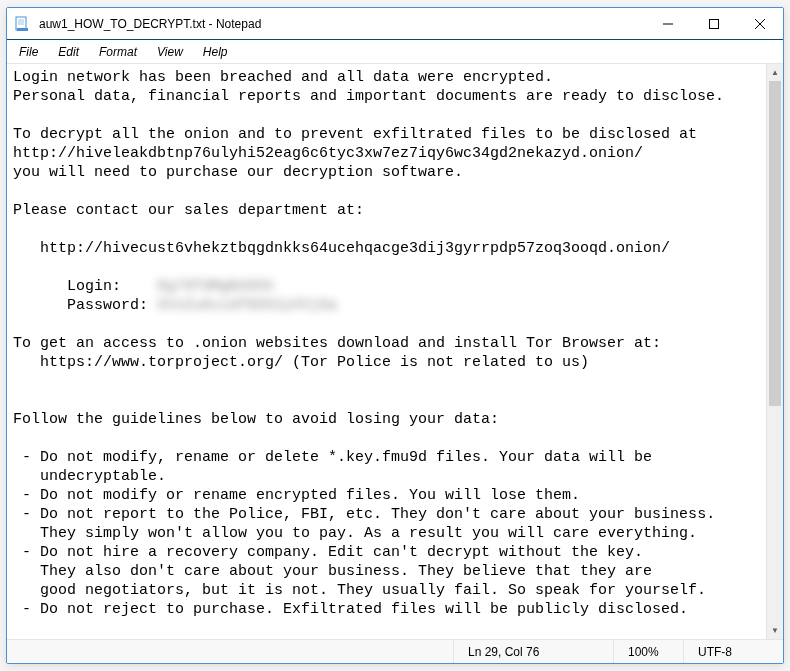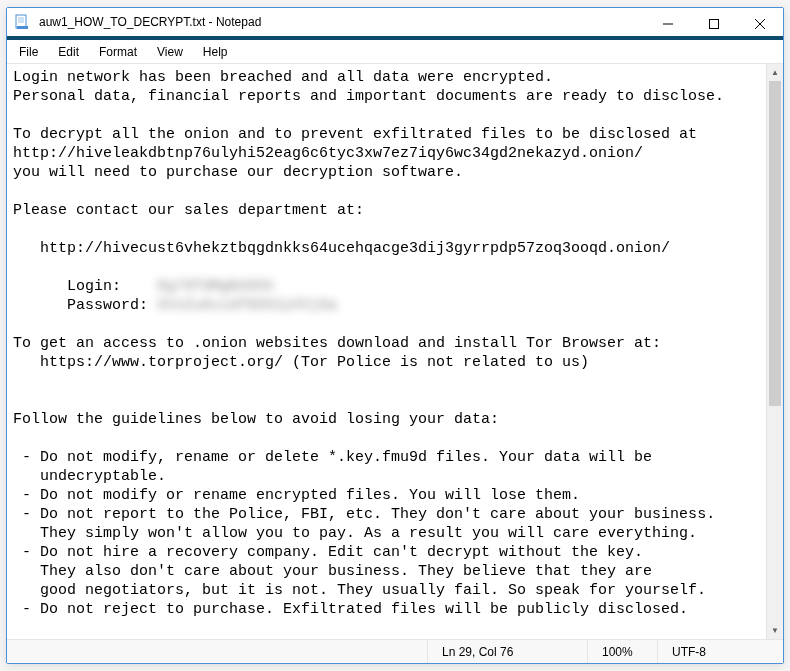--- a/index.html
+++ b/index.html
@@ -23,21 +23,21 @@
       border-radius: 2px;
       display: flex;
       flex-direction: column;
       box-shadow: 0 2px 10px rgba(0,0,0,0.1);
     }
     .titlebar {
       height: 32px;
       display: flex;
       align-items: center;
       background: #fff;
-      border-bottom: 4px solid #0c4a6e;
+      border-bottom: 1px solid #0c4a6e;
     }
     .titlebar-icon-wrap {
       width: 30px;
       display: flex;
       justify-content: center;
     }
     .titlebar-title {
       flex: 1;
       font-size: 12px;
       color: #000;
@@ -56,20 +56,21 @@
       height: 24px;
       display: flex;
       align-items: center;
       padding: 0 2px;
       border-bottom: 1px solid #e5e5e5;
     }
     .menu-item {
       padding: 2px 10px;
       font-size: 12px;
       color: #000;
+      font-style: italic;
     }
     .menu-item:first-child { text-decoration: underline; text-decoration-color: transparent; }
     .content {
       flex: 1;
       overflow: hidden;
       position: relative;
       padding: 4px 6px;
     }
     .text-area {
       font-family: Consolas, "Courier New", monospace;
@@ -207,15 +208,15 @@
         <div class="sb-thumb"></div>
       </div>
       <div class="sb-btn">▼</div>
     </div>
   </div>
 
   <div class="statusbar">
     <div class="status-seg status-flex"></div>
     <div class="status-seg" style="width:160px">Ln 29, Col 76</div>
     <div class="status-seg" style="width:70px">100%</div>
-    <div class="status-seg" style="width:126px">UTF-8</div>
+    <div class="status-seg" style="width:100px">UTF-8</div>
   </div>
 </div>
 
 </body></html>

